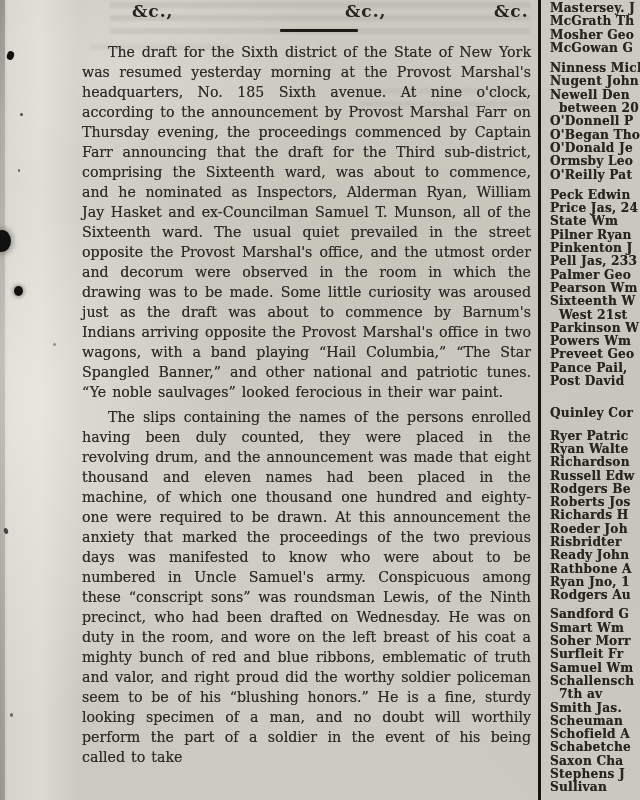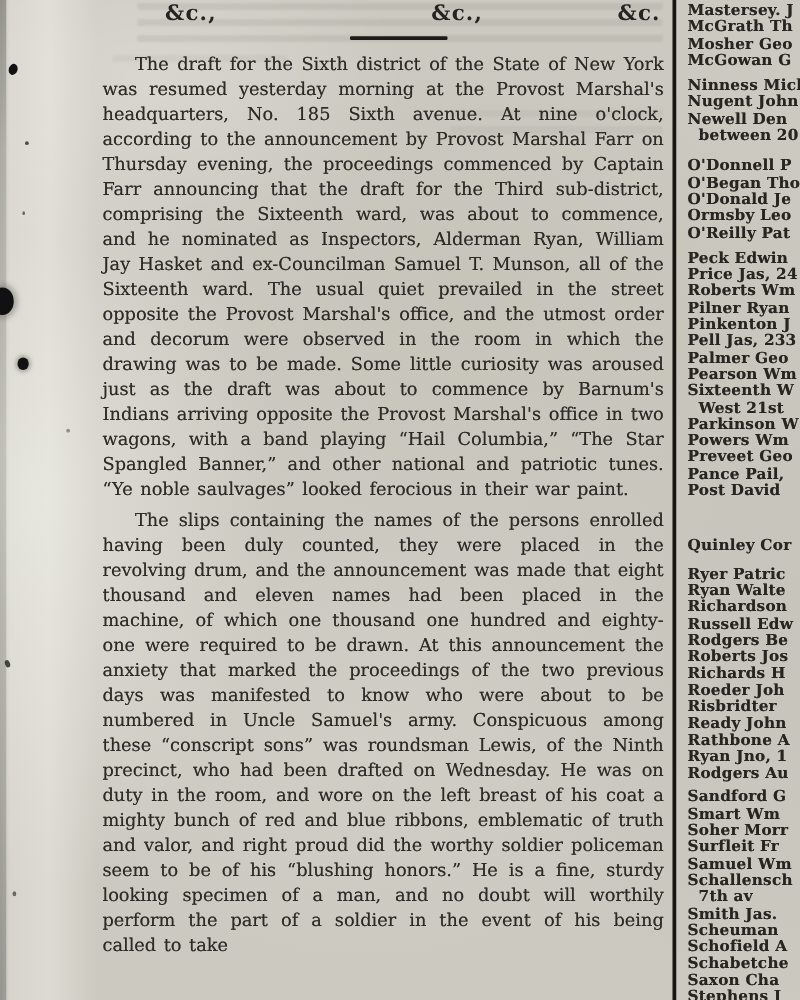--- a/index.html
+++ b/index.html
@@ -44,22 +44,22 @@
   .vdivider{position:absolute;left:538px;top:0;width:3px;height:800px;background:#161511;}
   
   .names{
     position:absolute;left:550px;top:2px;width:90px;height:798px;
     font-size:12.2px;line-height:13.3px;font-weight:bold;
     letter-spacing:.2px;color:#26251f;
     text-shadow:0 0 .5px rgba(38,37,31,.6);
     overflow:hidden;
   }
   .name-group{margin:0 0 0 0;}
-  .g-m1{margin-top:0;}  .g-m2{margin-top:7px;} .g-m3{margin-top:11px;}
-  .g-m4{margin-top:7px;} .g-m5{margin-top:31px;} .g-m6{margin-top:9px;}
+  .g-m1{margin-top:0;}  .g-m2{margin-top:7px;} .g-m3{}
+  .g-m4{margin-top:7px;} .g-m5{margin-top:19px;} .g-m6{margin-top:9px;}
   .g-m7{margin-top:6px;}
   .name-line{white-space:pre;}
   
   .spot{position:absolute;background:#111;border-radius:50%;}
   .spot-a{left:7px;top:51px;width:7px;height:9px;transform:rotate(18deg);}
   .spot-b{left:-7px;top:230px;width:18px;height:22px;box-shadow:0 0 4px 3px rgba(120,118,108,.5);}
   .spot-c{left:14px;top:286px;width:9px;height:10px;box-shadow:0 0 3px 2px rgba(130,128,118,.5);}
   .spot-d{left:20px;top:113px;width:3px;height:3px;opacity:.7;}
   .spot-e{left:18px;top:169px;width:2px;height:3px;opacity:.6;}
   .spot-f{left:4px;top:528px;width:4px;height:6px;opacity:.75;transform:rotate(-20deg);}
@@ -108,21 +108,21 @@
       <div class="name-group g-m3">
         <div class="name-line">O'Donnell P</div>
         <div class="name-line">O'Began Tho</div>
         <div class="name-line">O'Donald Je</div>
         <div class="name-line">Ormsby Leo</div>
         <div class="name-line">O'Reilly Pat</div>
       </div>
       <div class="name-group g-m4">
         <div class="name-line">Peck Edwin</div>
         <div class="name-line">Price Jas, 24</div>
-        <div class="name-line">Roberts Wm</div>
+        <div class="name-line">State Wm</div>
         <div class="name-line">Pilner Ryan</div>
         <div class="name-line">Pinkenton J</div>
         <div class="name-line">Pell Jas, 233</div>
         <div class="name-line">Palmer Geo</div>
         <div class="name-line">Pearson Wm</div>
         <div class="name-line">Sixteenth W</div>
         <div class="name-line">  West 21st</div>
         <div class="name-line">Parkinson W</div>
         <div class="name-line">Powers Wm</div>
         <div class="name-line">Preveet Geo</div>

